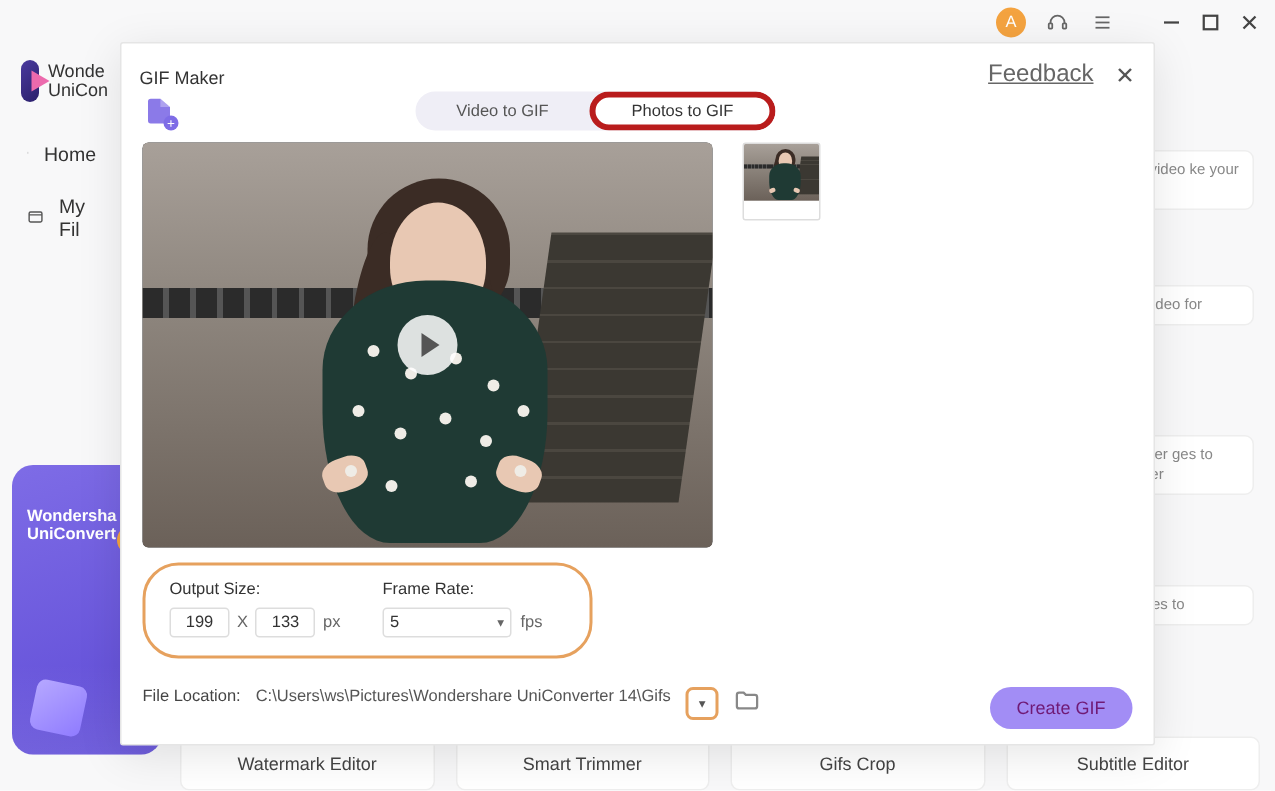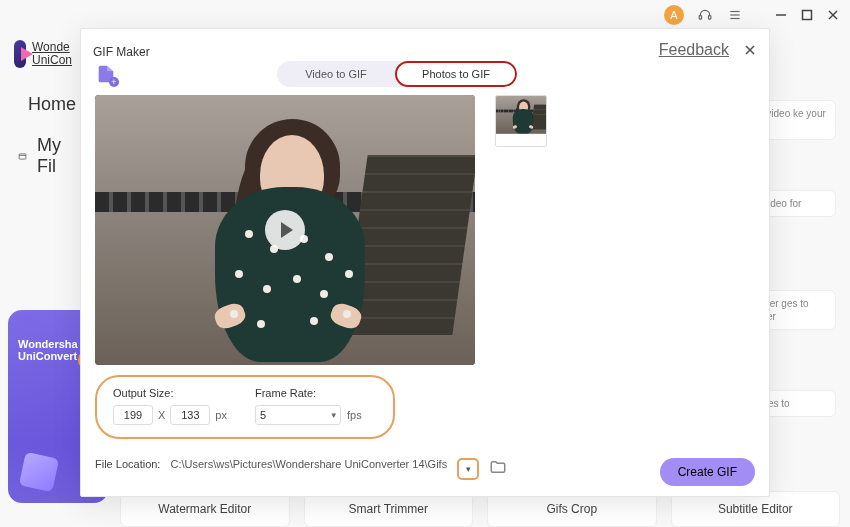--- a/index.html
+++ b/index.html
@@ -10,22 +10,22 @@
 .titlebar .avatar { width: 20px; height: 20px; border-radius: 50%; background: #f4a340; color: #fff; font-size: 11px; display: flex; align-items: center; justify-content: center; }
 .titlebar .icon-btn { width: 18px; height: 18px; display: flex; align-items: center; justify-content: center; cursor: pointer; color: #666; }
 .titlebar .icon-btn svg { width: 14px; height: 14px; }
 .win-btn { width: 14px; height: 14px; display: flex; align-items: center; justify-content: center; cursor: pointer; color: #444; }
 
 
 .sidebar { position: absolute; left: 0; top: 30px; width: 82px; height: 470px; display: flex; flex-direction: column; padding-top: 6px; }
 .logo-area { display: flex; align-items: center; gap: 6px; padding: 4px 10px 16px 14px; }
 .logo-mark { width: 28px; height: 28px; border-radius: 7px; background: linear-gradient(135deg,#4a3a9e,#2a1f6b); position: relative; }
 .logo-mark::after { content: ""; position: absolute; left: 7px; top: 7px; border-left: 12px solid #ec6aad; border-top: 7px solid transparent; border-bottom: 7px solid transparent; }
-.logo-text { font-size: 12px; color: #333; line-height: 1.1; text-decoration: underline; }
-.nav-item { display: flex; align-items: center; gap: 10px; padding: 8px 12px; font-size: 18px; color: #333; cursor: pointer; border-radius: 8px; margin: 2px 6px; }
+.logo-text { font-size: 12px; color: #333; line-height: 1.1; }
+.nav-item { display: flex; align-items: center; gap: 10px; padding: 8px 12px; font-size: 13px; color: #333; cursor: pointer; border-radius: 8px; margin: 2px 6px; }
 .nav-item.active { background: #eceaf8; color: #333; }
 .nav-icon { width: 16px; height: 16px; display: flex; align-items: center; justify-content: center; color: #555; }
 
 
 .promo { position: absolute; left: 8px; top: 310px; width: 100px; height: 193px; border-radius: 14px; background: linear-gradient(160deg,#7e6ce6,#5e4bd6); color: #fff; padding: 10px; overflow: hidden; }
 .promo .pbadge { position: absolute; right: 10px; top: 40px; width: 20px; height: 20px; border-radius: 50%; background: #f4a340; display: flex; align-items: center; justify-content: center; font-size: 11px; }
 .promo .plabel1 { font-size: 11px; font-weight: 600; margin-top: 18px; }
 .promo .plabel2 { font-size: 11px; font-weight: 600; }
 .promo .pdeco { position: absolute; left: 0; bottom: 0; width: 100%; height: 60px; background: linear-gradient(180deg, transparent, rgba(255,255,255,.1)); }
 .promo .cube { position: absolute; bottom: 14px; left: 14px; width: 34px; height: 34px; background: linear-gradient(135deg,#b6a8ff,#8f7bff); border-radius: 6px; transform: rotate(12deg); }
@@ -46,21 +46,21 @@
 .modal-close { width: 14px; height: 14px; cursor: pointer; color: #555; display: flex; align-items: center; justify-content: center; }
 
 .modal-body { flex: 1; padding: 0 14px 10px 14px; display: flex; flex-direction: column; }
 
 .tab-row { display: flex; align-items: center; gap: 20px; margin: 2px 0 8px 0; }
 .add-icon { width: 22px; height: 22px; color: #7e6ce6; cursor: pointer; position:relative; }
 .add-icon svg { width: 22px; height: 22px; }
 .add-icon .plus { position:absolute; right:-2px; bottom:-2px; width:10px; height:10px; background:#7e6ce6; border-radius:50%; color:#fff; font-size:9px; line-height:10px; text-align:center; }
 .tab-pill { margin-left: 140px; width: 240px; height: 26px; border-radius: 14px; background: #efeef6; display: flex; align-items: center; overflow: hidden; }
 .tab-pill .tab { flex: 1; text-align: center; font-size: 11px; color: #555; cursor: pointer; height: 100%; display:flex; align-items:center; justify-content:center; }
-.tab-pill .tab.active { background: #fff; border: 2px solid #b91c1c; border-radius: 14px; color: #333; }
+.tab-pill .tab.active { background: #fff; border: 4px solid #b91c1c; border-radius: 14px; color: #333; }
 
 .content-row { flex: 1; display: flex; gap: 20px; }
 .preview { width: 380px; height: 270px; background: #333; border-radius: 4px; position: relative; overflow: hidden; }
 .person-scene { position: absolute; inset: 0; background: linear-gradient(180deg,#a8a099 0%, #8e867e 40%, #6b6159 100%); }
 .rail { position:absolute; left:0; right:0; top:36%; height:20px; background: repeating-linear-gradient(90deg,#2b2b2b 0 14px,#555 14px 18px); }
 .stairs { position:absolute; right:10px; top:60px; width:110px; height:180px; background: repeating-linear-gradient(0deg,#3b3832 0 16px,#4b4740 16px 18px); transform: skewX(-8deg); }
 .torso { position:absolute; left:120px; top:92px; width:150px; height:175px; background:#1f3a34; border-radius: 46% 46% 30% 30% / 34% 34% 50% 50%; }
 .dot { position:absolute; width:8px; height:8px; border-radius:50%; background:#efece6; }
 .head { position:absolute; left:165px; top:40px; width:64px; height:80px; background:#e8c8b3; border-radius:50% 50% 46% 46%; }
 .hair { position:absolute; left:150px; top:24px; width:95px; height:95px; background:#3b2c25; border-radius:50% 50% 40% 40%; }
@@ -84,21 +84,21 @@
 .unit { font-size: 11px; color: #666; }
 .rate-row { display: flex; align-items: center; gap: 6px; }
 .rate-select { width: 86px; height: 20px; border: 1px solid #ddd; border-radius: 3px; font-size: 11px; padding: 0 4px; display: flex; align-items: center; justify-content: space-between; cursor: pointer; color: #333; }
 .chev { font-size: 9px; color: #666; }
 
 
 .loc-row { display: flex; gap: 10px; margin-top: 16px; font-size: 11px; color: #444; }
 .loc-path { font-size: 11px; color: #555; }
 .loc-drop { width: 22px; height: 22px; border: 2px solid #e6a15e; border-radius: 5px; display: flex; align-items: center; justify-content: center; cursor: pointer; font-size: 9px; color: #555; }
 .loc-folder { width: 18px; height: 16px; cursor: pointer; color: #888; }
-.create-btn { margin-left: auto; background: #a28df5; color: #000000; border: none; border-radius: 16px; height: 28px; padding: 0 18px; font-size: 12px; cursor: pointer; }
+.create-btn { margin-left: auto; background: #a28df5; color: #701a75; border: none; border-radius: 16px; height: 28px; padding: 0 18px; font-size: 12px; cursor: pointer; }
 </style>
 </head>
 <body>
 
 <div class="titlebar">
   <div class="avatar">
       <span>A</span>
     </div>
   <div class="icon-btn">
     <svg viewBox="0 0 24 24" fill="none" stroke="currentColor" stroke-width="2">

